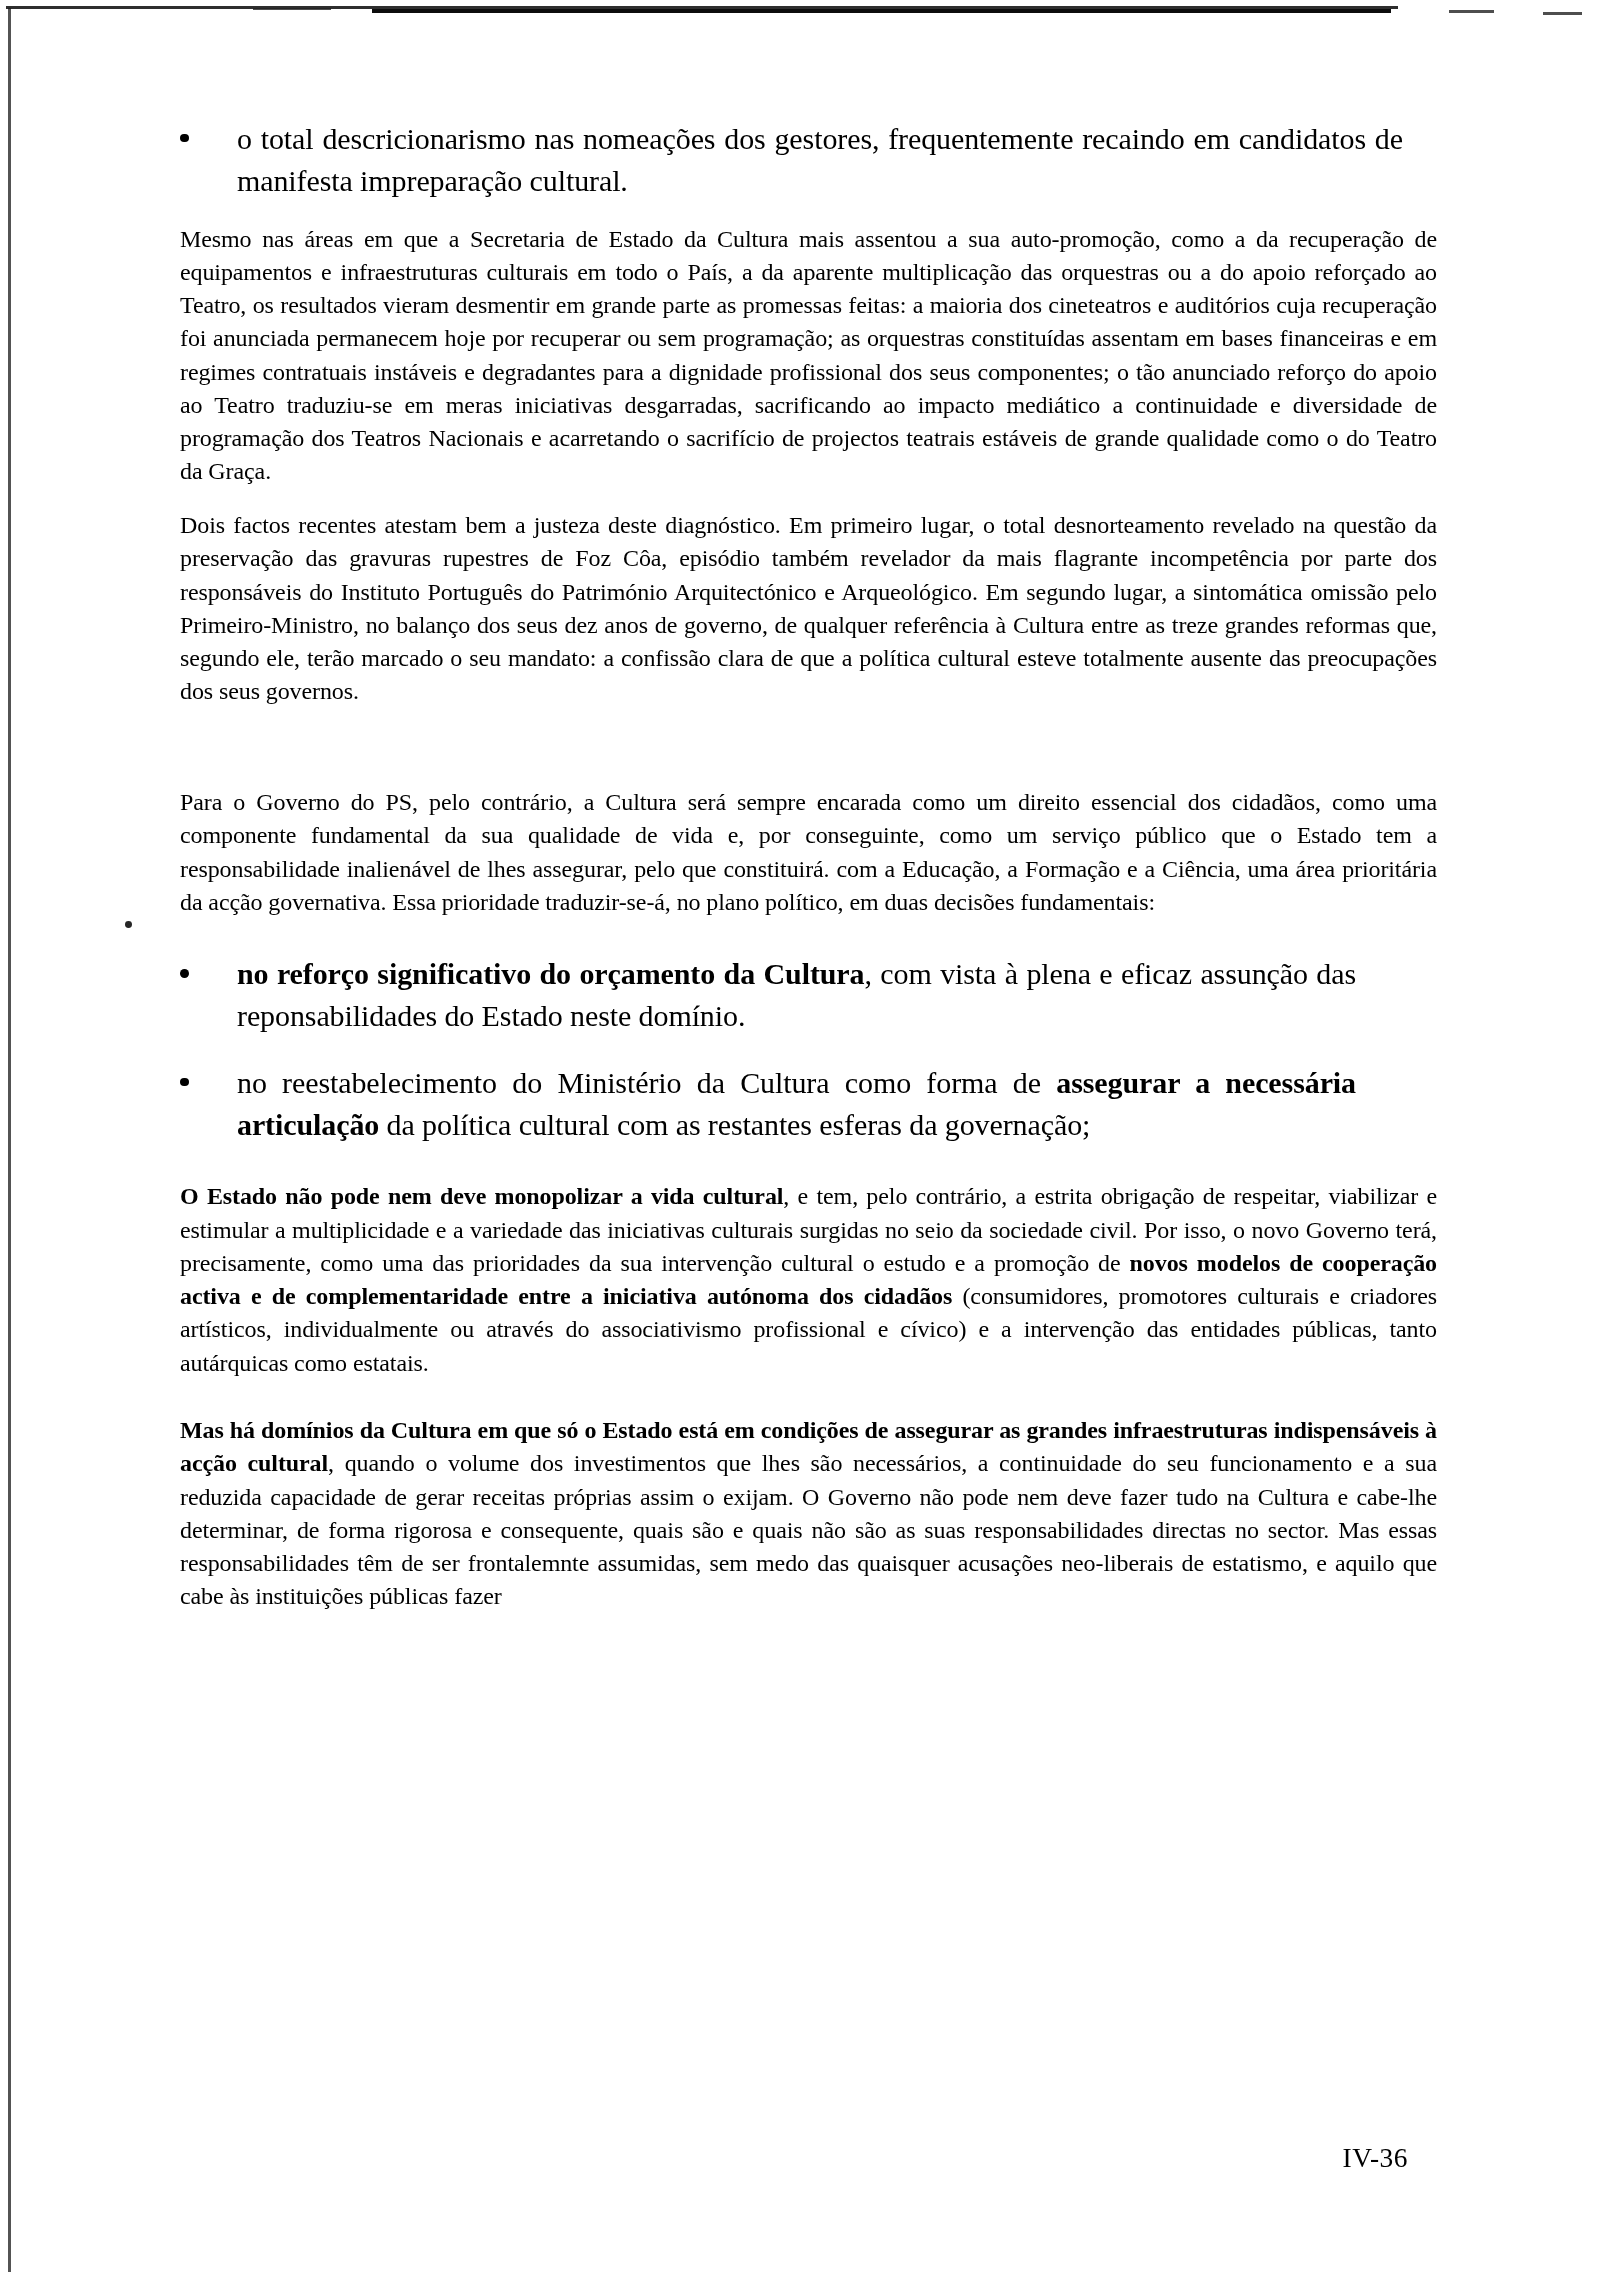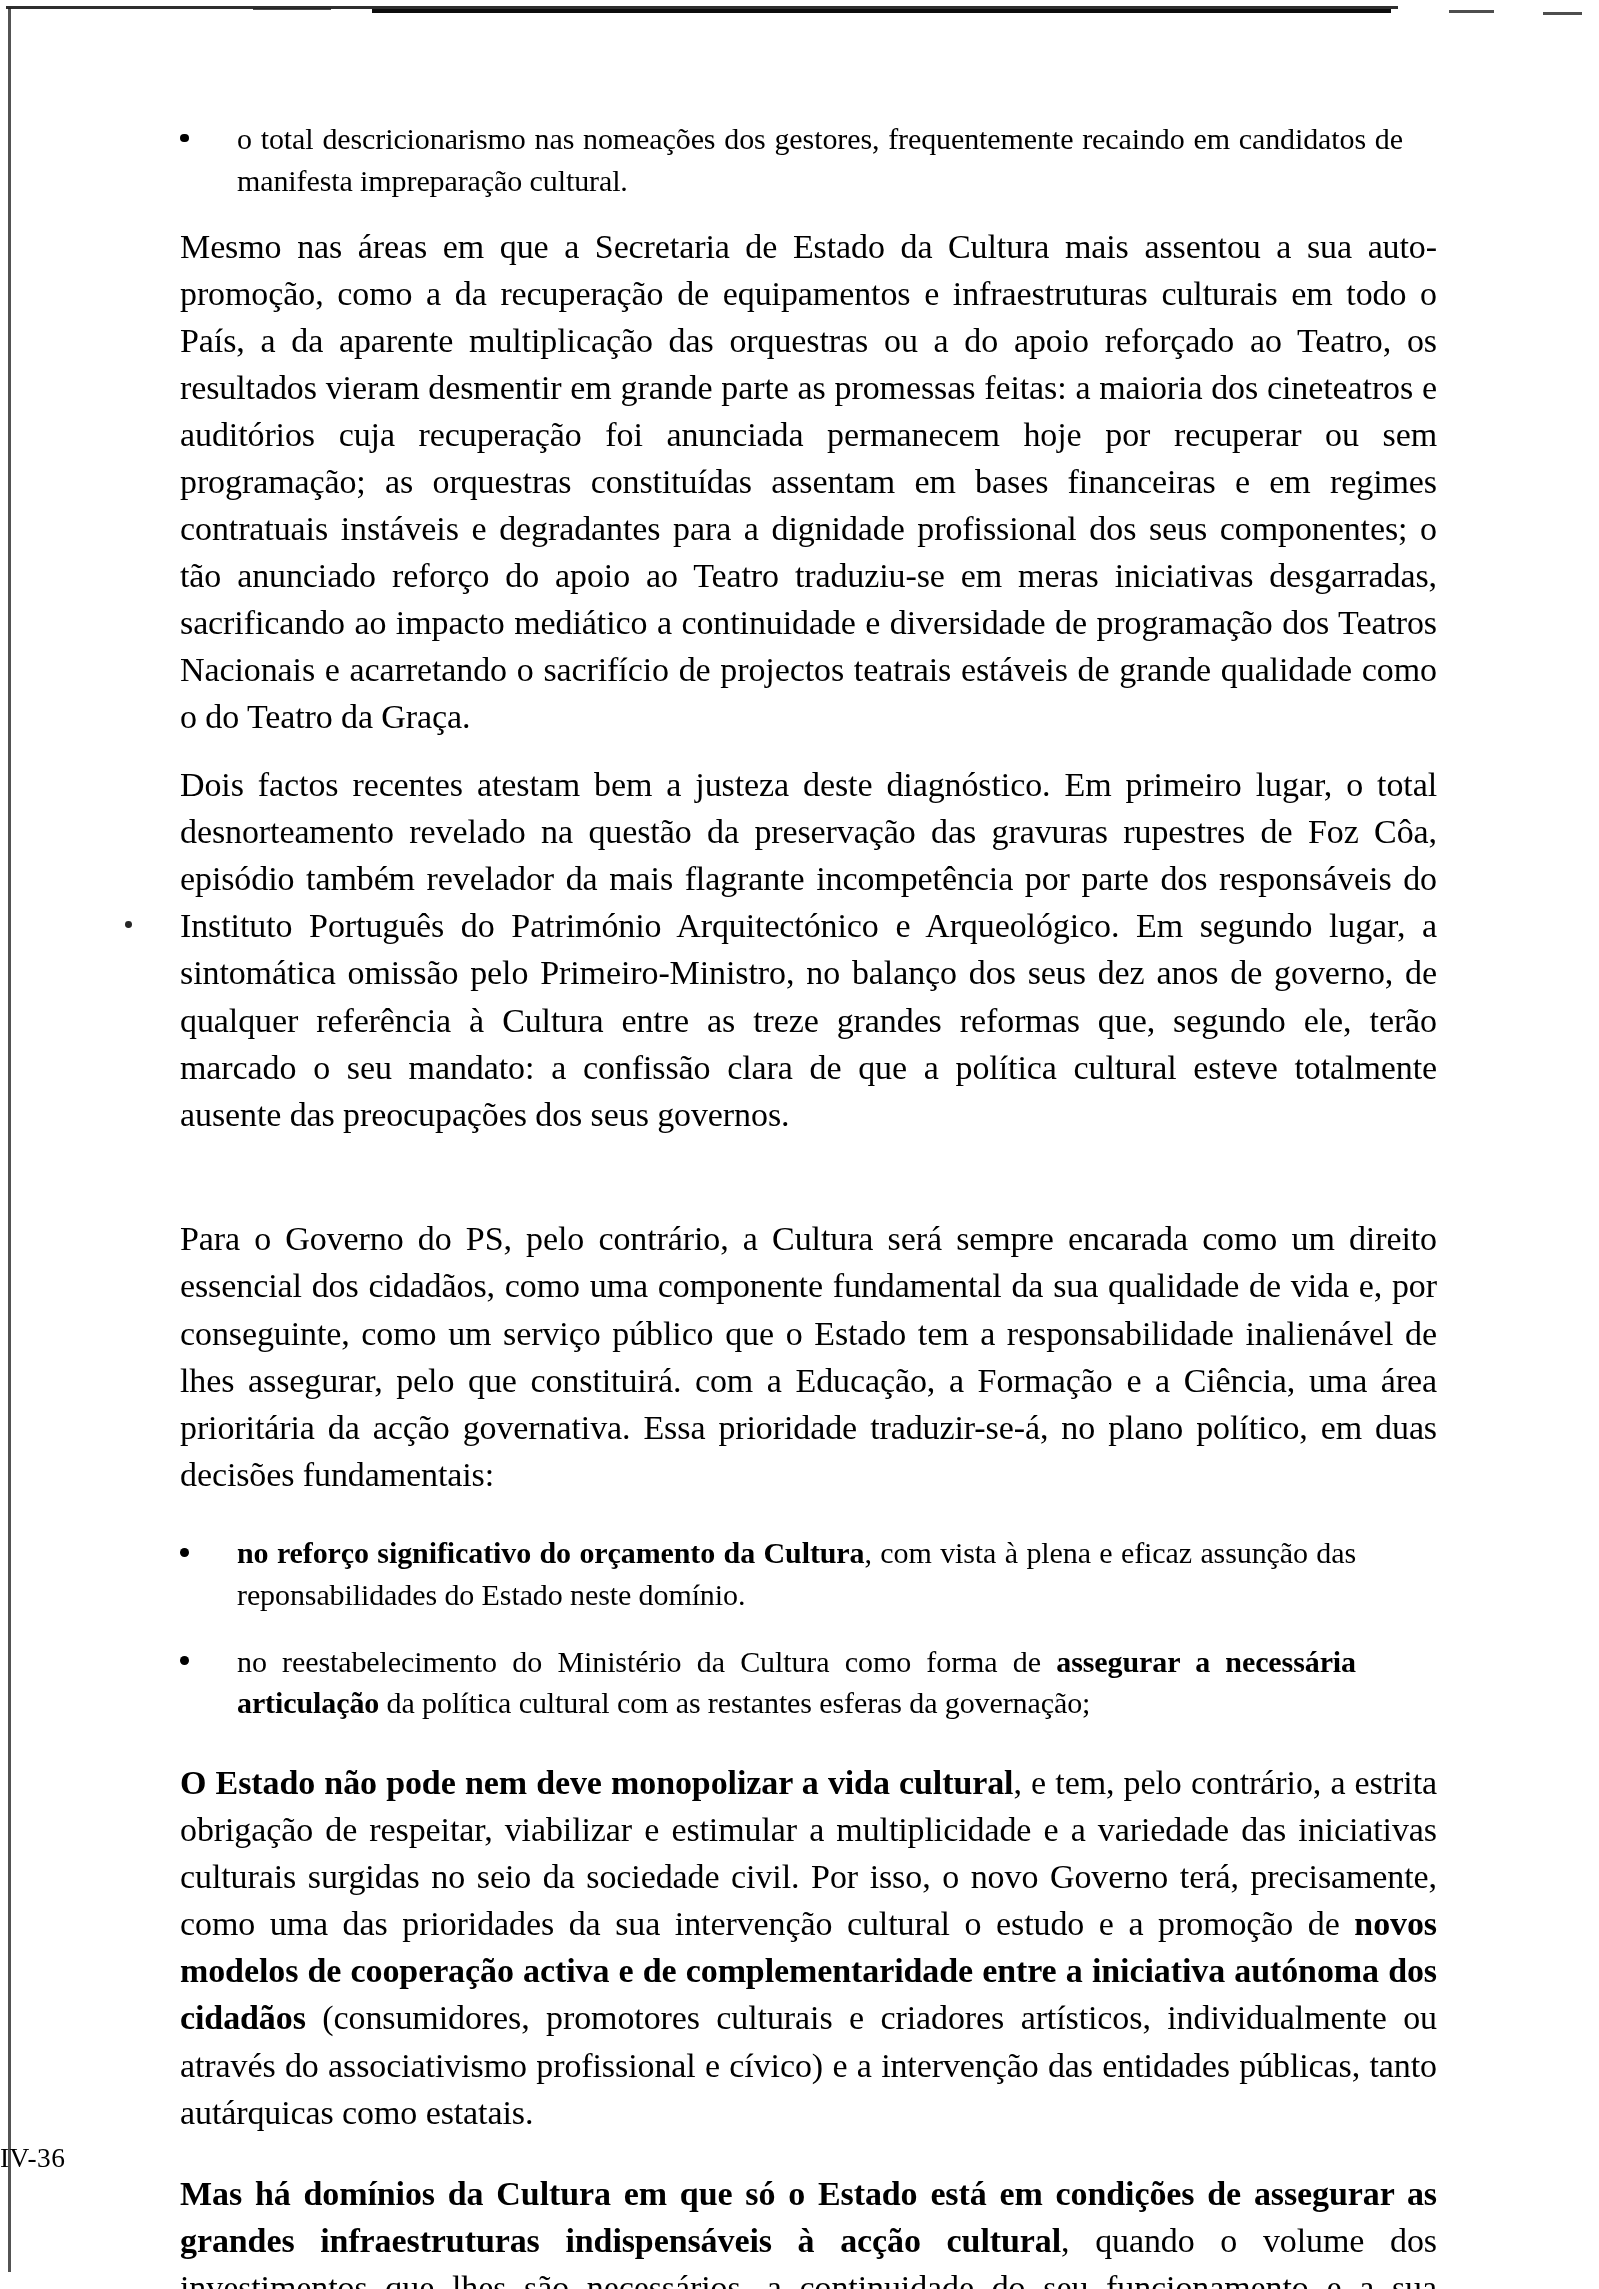--- a/index.html
+++ b/index.html
@@ -54,21 +54,21 @@
     opacity: 0.8;
   }
   .content {
     position: absolute;
     left: 180px;
     top: 118px;
     width: 1257px;
   }
   p.body-par {
     margin: 0 0 20.6px 0;
-    font-size: 34px;
+    font-size: 24px;
     line-height: 1.385;
     text-align: justify;
     text-justify: inter-word;
     letter-spacing: -0.1px;
   }
   p.body-par:last-child { margin-bottom: 8px; }
 
   ul.bullets {
     list-style: none;
     margin: 0 0 21.6px 0;
@@ -130,21 +130,21 @@
     background: #000;
     border-radius: 50%;
     opacity: 0.85;
   }
 
   .page-footer {
     position: absolute;
     left: 0;
     top: 2143px;
     width: 1408px;
-    text-align: left;
+    text-align: right;
     font-size: 27.4px;
     letter-spacing: 0.5px;
   }
 </style>
 </head>
 <body>
 
 <div id="page">
 
   <div class="scan-edge-top"></div>

